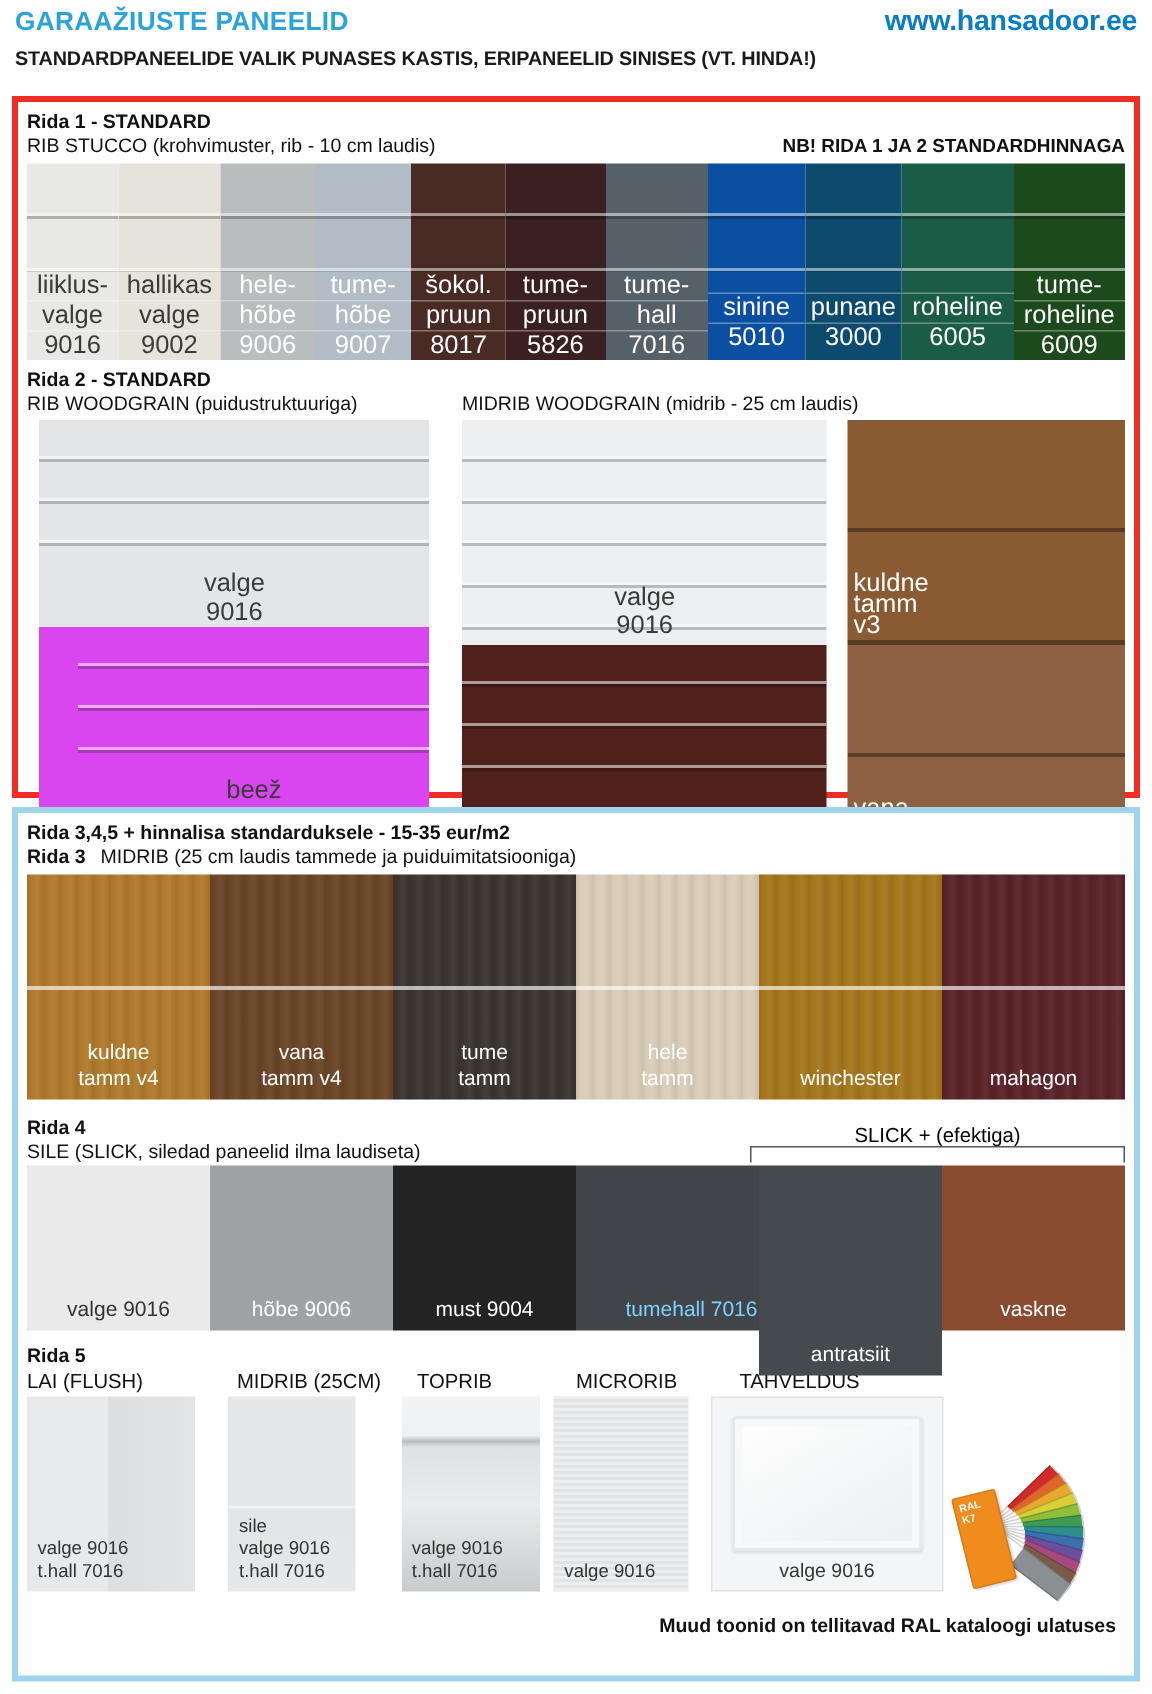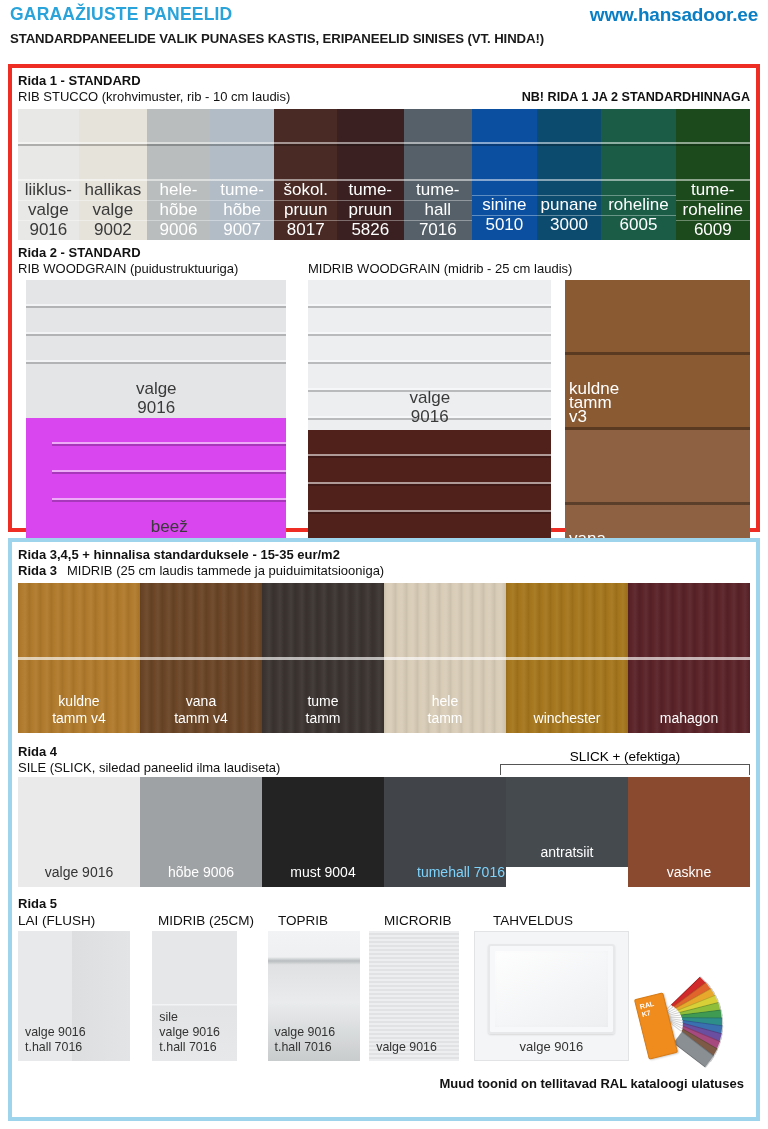--- a/index.html
+++ b/index.html
@@ -345,21 +345,21 @@
       </div>
       <div class="swcol" style="flex: 1 0 0px; height: 110px; position: relative; background: rgb(159, 162, 164);">
         <div class="slicklbl" style="color: rgb(255, 255, 255);">hõbe 9006</div>
       </div>
       <div class="swcol" style="flex: 1 0 0px; height: 110px; position: relative; background: rgb(35, 35, 36);">
         <div class="slicklbl" style="color: rgb(255, 255, 255);">must 9004</div>
       </div>
       <div class="swcol" style="flex: 1 0 0px; height: 110px; position: relative; background: rgb(65, 69, 74);">
         <div class="slicklbl" style="color: #7dd3fc; padding-left: 32px;">tumehall 7016</div>
       </div>
-      <div class="swcol" style="flex: 1 0 0px; height: 90px; position: relative; background: rgb(68, 74, 78);">
+      <div class="swcol" style="flex: 1 0 0px; height: 140px; position: relative; background: rgb(68, 74, 78);">
         <div class="slicklbl" style="color: rgb(255, 255, 255);">antratsiit</div>
       </div>
       <div class="swcol" style="flex: 1 0 0px; height: 110px; position: relative; background: rgb(138, 74, 48);">
         <div class="slicklbl" style="color: rgb(255, 255, 255);">vaskne</div>
       </div>
     </div>
 
   <div style="margin-top:9px;">
     <div class="sec-title">Rida 5</div>
   </div>

